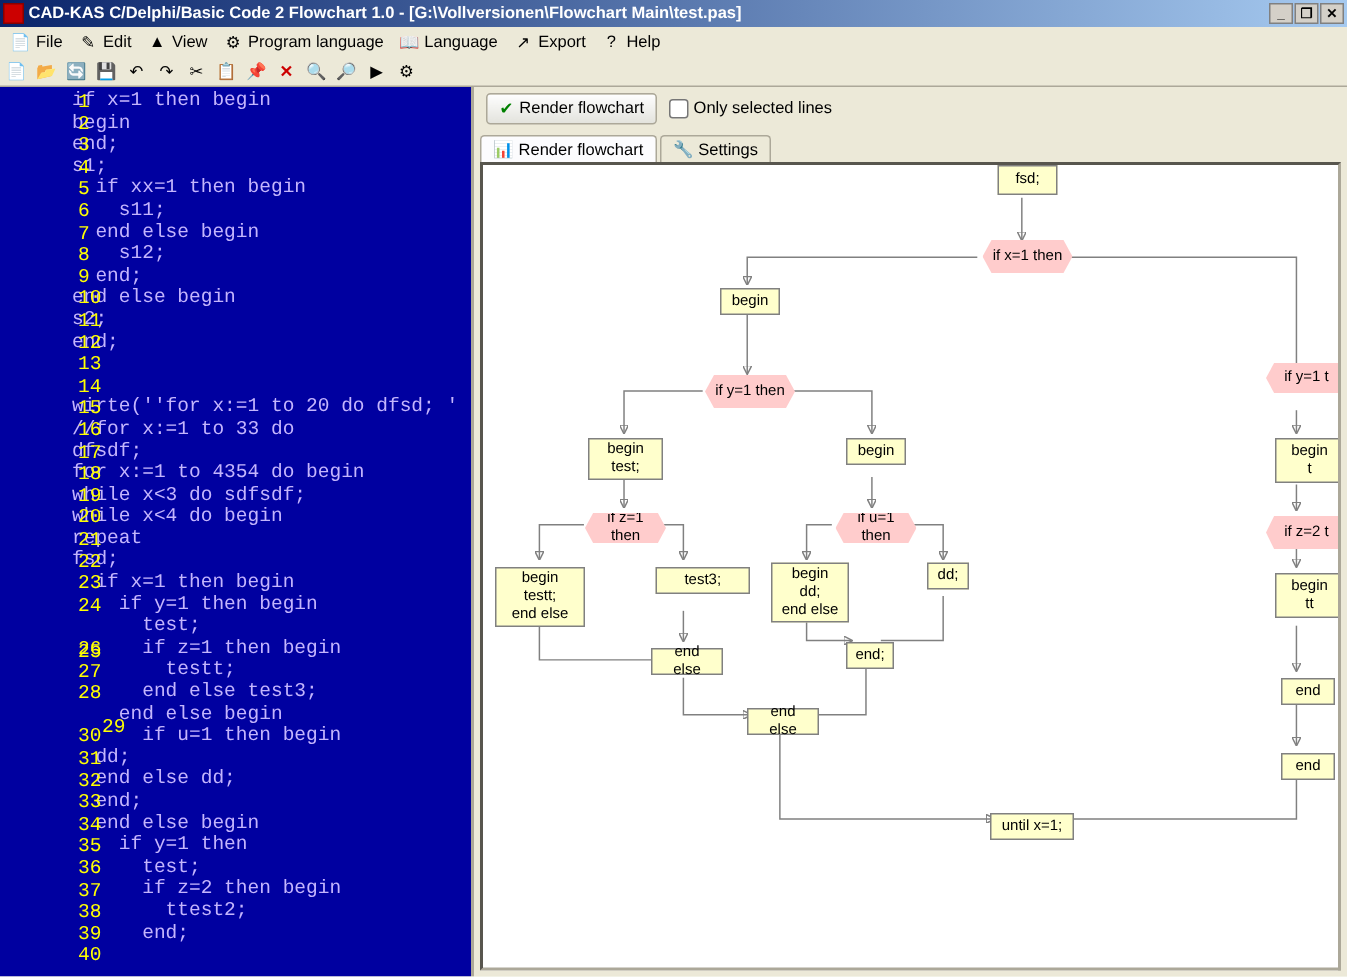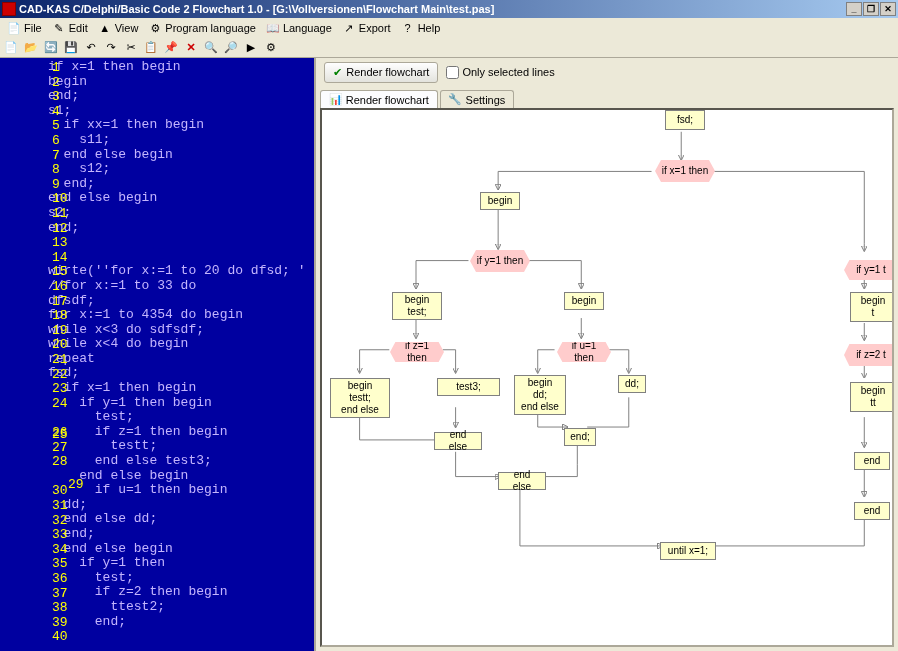--- a/index.html
+++ b/index.html
@@ -335,21 +335,21 @@
         <div class="fc-node fc-rect" style="left:115px; top:268px; width:63px; height:18px">test3;</div>
         <div class="fc-node fc-rect" style="left:192px; top:265px; width:52px; height:40px">begin
 dd;
 end else</div>
         <div class="fc-node fc-rect" style="left:296px; top:265px; width:28px; height:18px">dd;</div>
         <div class="fc-node fc-rect" style="left:112px; top:322px; width:48px; height:18px">end else</div>
         <div class="fc-node fc-rect" style="left:242px; top:318px; width:32px; height:18px">end;</div>
         <div class="fc-node fc-rect" style="left:176px; top:362px; width:48px; height:18px">end else</div>
         <div class="fc-node fc-rect" style="left:338px; top:432px; width:56px; height:18px">until x=1;</div>
 
-        <div class="fc-node fc-hex" style="left:522px; top:150px; width:54px; height:20px">if y=1 t</div>
+        <div class="fc-node fc-hex" style="left:522px; top:132px; width:54px; height:20px">if y=1 t</div>
         <div class="fc-node fc-rect" style="left:528px; top:182px; width:46px; height:30px">begin
 t</div>
         <div class="fc-node fc-hex" style="left:522px; top:234px; width:54px; height:22px">if z=2 t</div>
         <div class="fc-node fc-rect" style="left:528px; top:272px; width:46px; height:30px">begin
 tt</div>
         <div class="fc-node fc-rect" style="left:532px; top:342px; width:36px; height:18px">end</div>
         <div class="fc-node fc-rect" style="left:532px; top:392px; width:36px; height:18px">end</div>
       </div>
     </div>
   </div>

